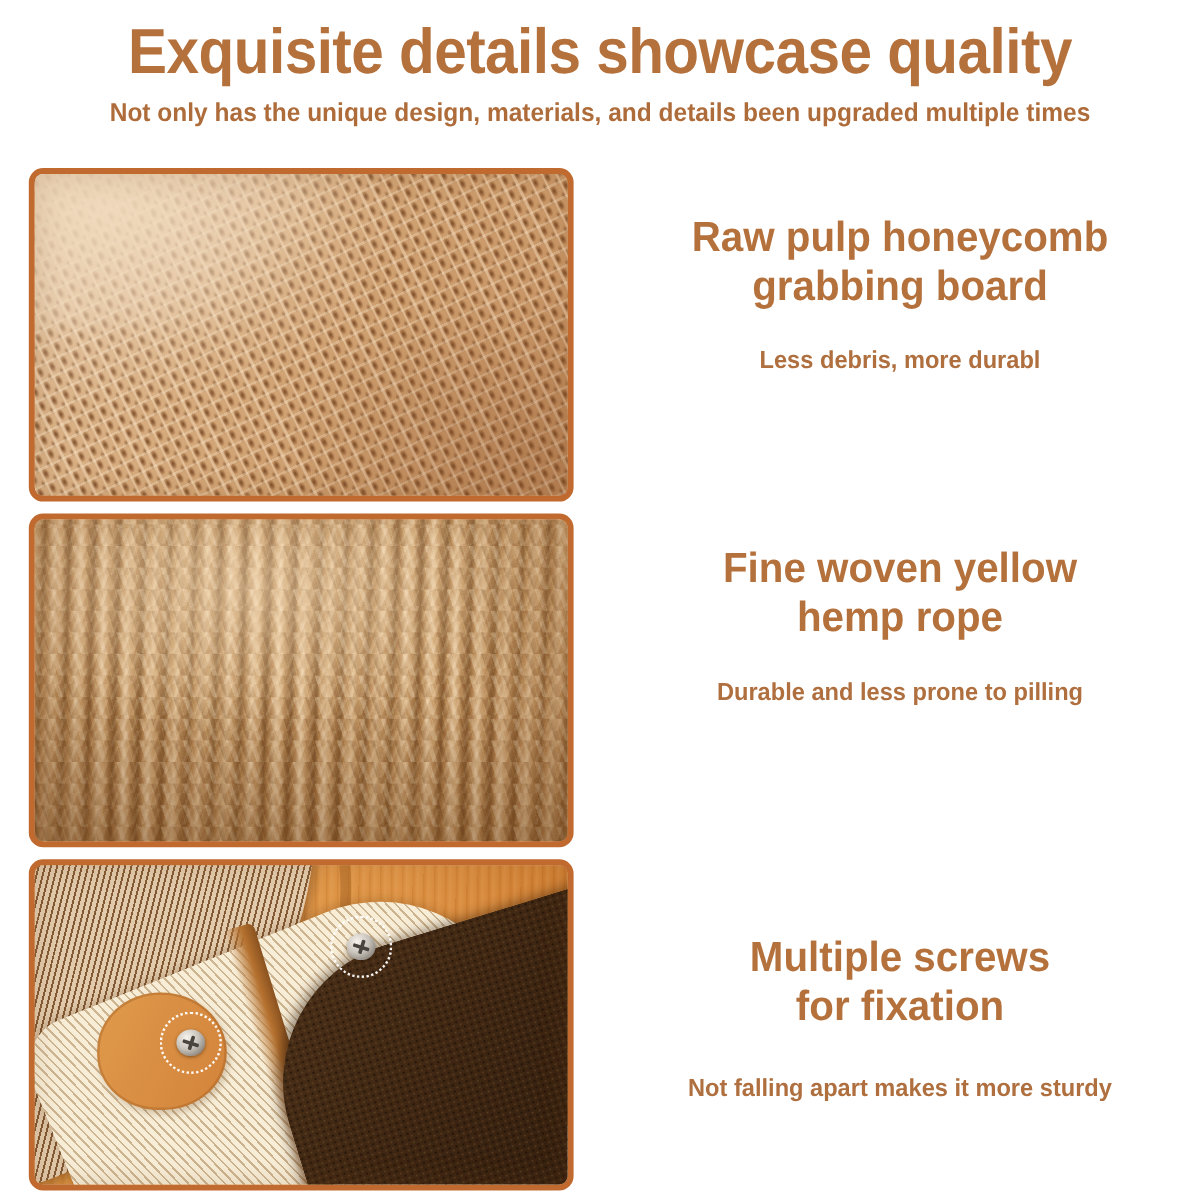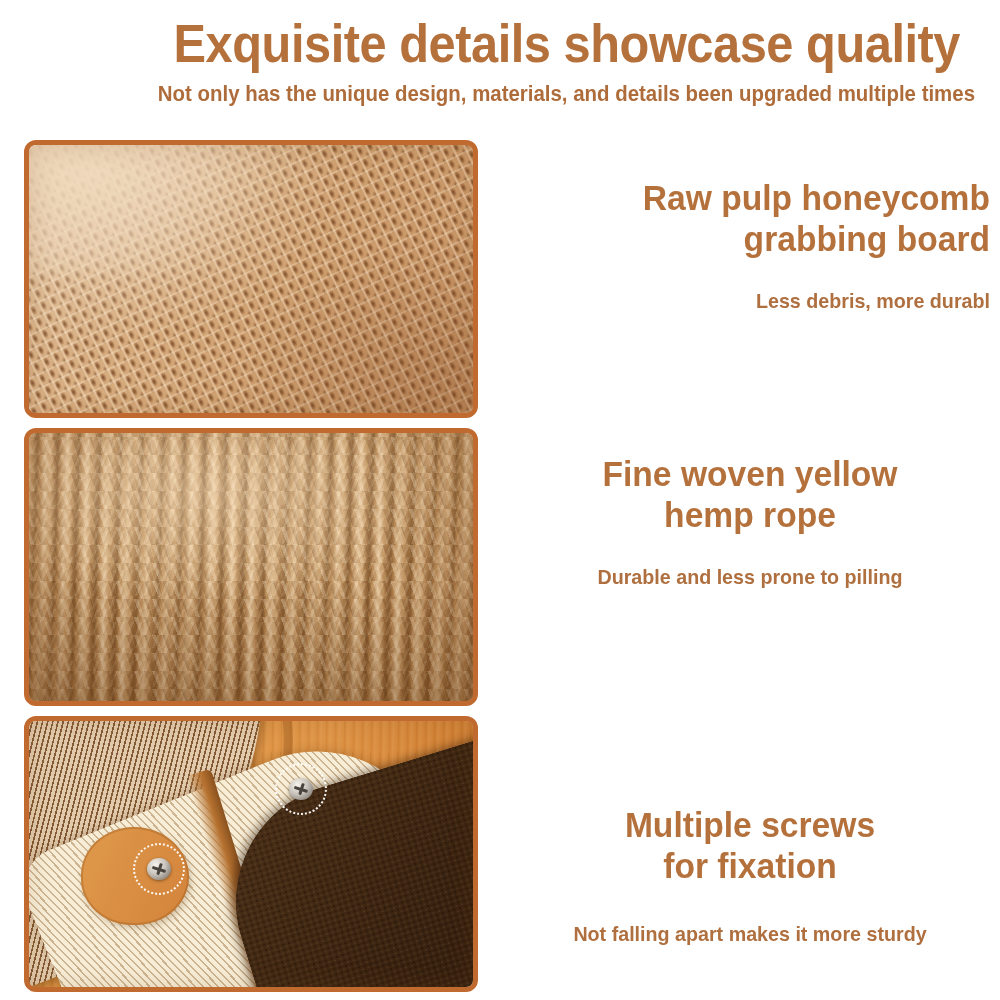--- a/index.html
+++ b/index.html
@@ -14,21 +14,21 @@
     overflow: hidden;
     font-family: "Liberation Sans", sans-serif;
     -webkit-font-smoothing: antialiased;
   }
 
   
   .header {
     position: absolute;
     top: 0; left: 0;
     width: 1000px;
-    text-align: right;
+    text-align: center;
   }
   .main-title {
     margin: 0;
     padding-top: 14px;
     font-size: 53px;
     font-weight: 700;
     letter-spacing: -0.5px;
     color: #B5713C;
     font-family: "Liberation Sans", sans-serif;
     transform: scaleX(0.92);
@@ -281,23 +281,23 @@
     box-shadow: inset 0 0 26px rgba(120,70,26,0.18);
   }
 
   
   .text-block {
     position: absolute;
     left: 500px;
     width: 500px;
     text-align: center;
   }
-  #text-1 { top: 178px; text-align: right; }
+  #text-1 { top: 178px; }
   #text-2 { top: 454px; }
-  #text-3 { top: 778px; margin-top: 27px; }
+  #text-3 { top: 778px; }
 
   .block-title {
     margin: 0;
     font-size: 35px;
     font-weight: 700;
     color: #B5713C;
     line-height: 1.16;
     transform: scaleX(0.96);
   }
   .block-sub {

